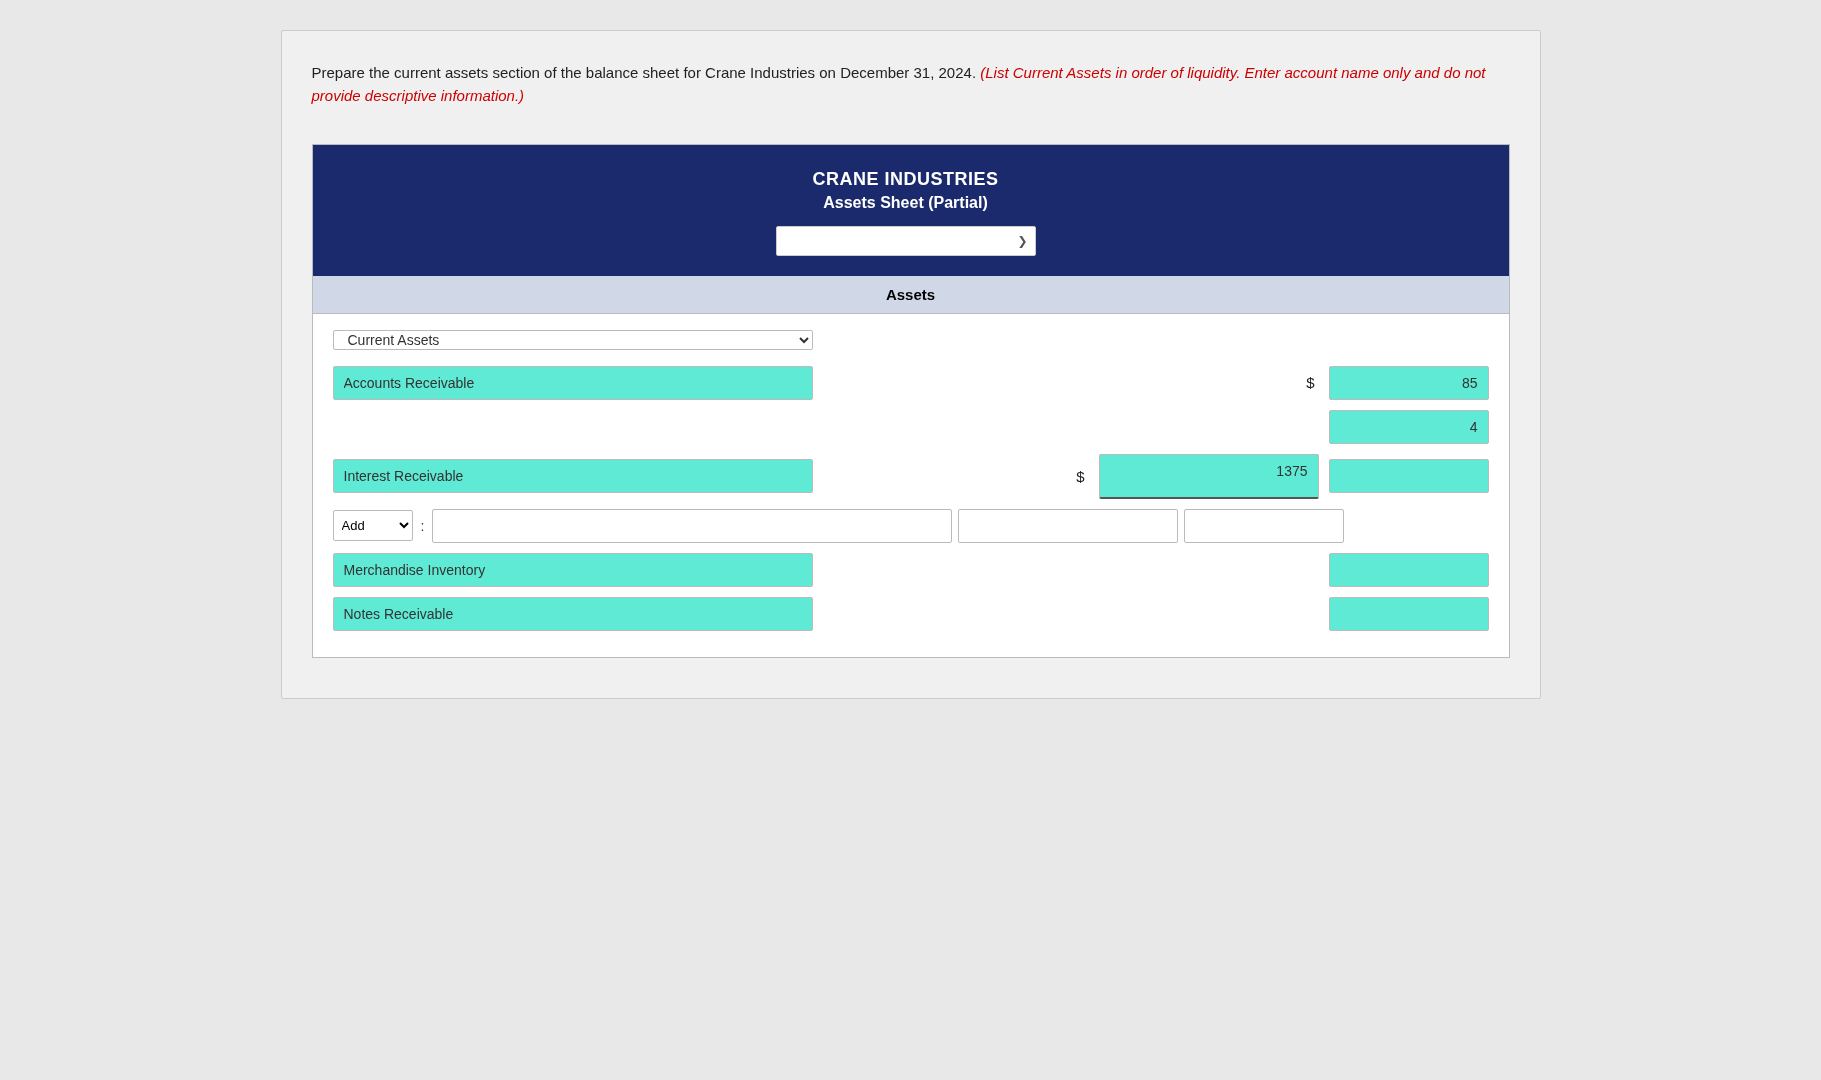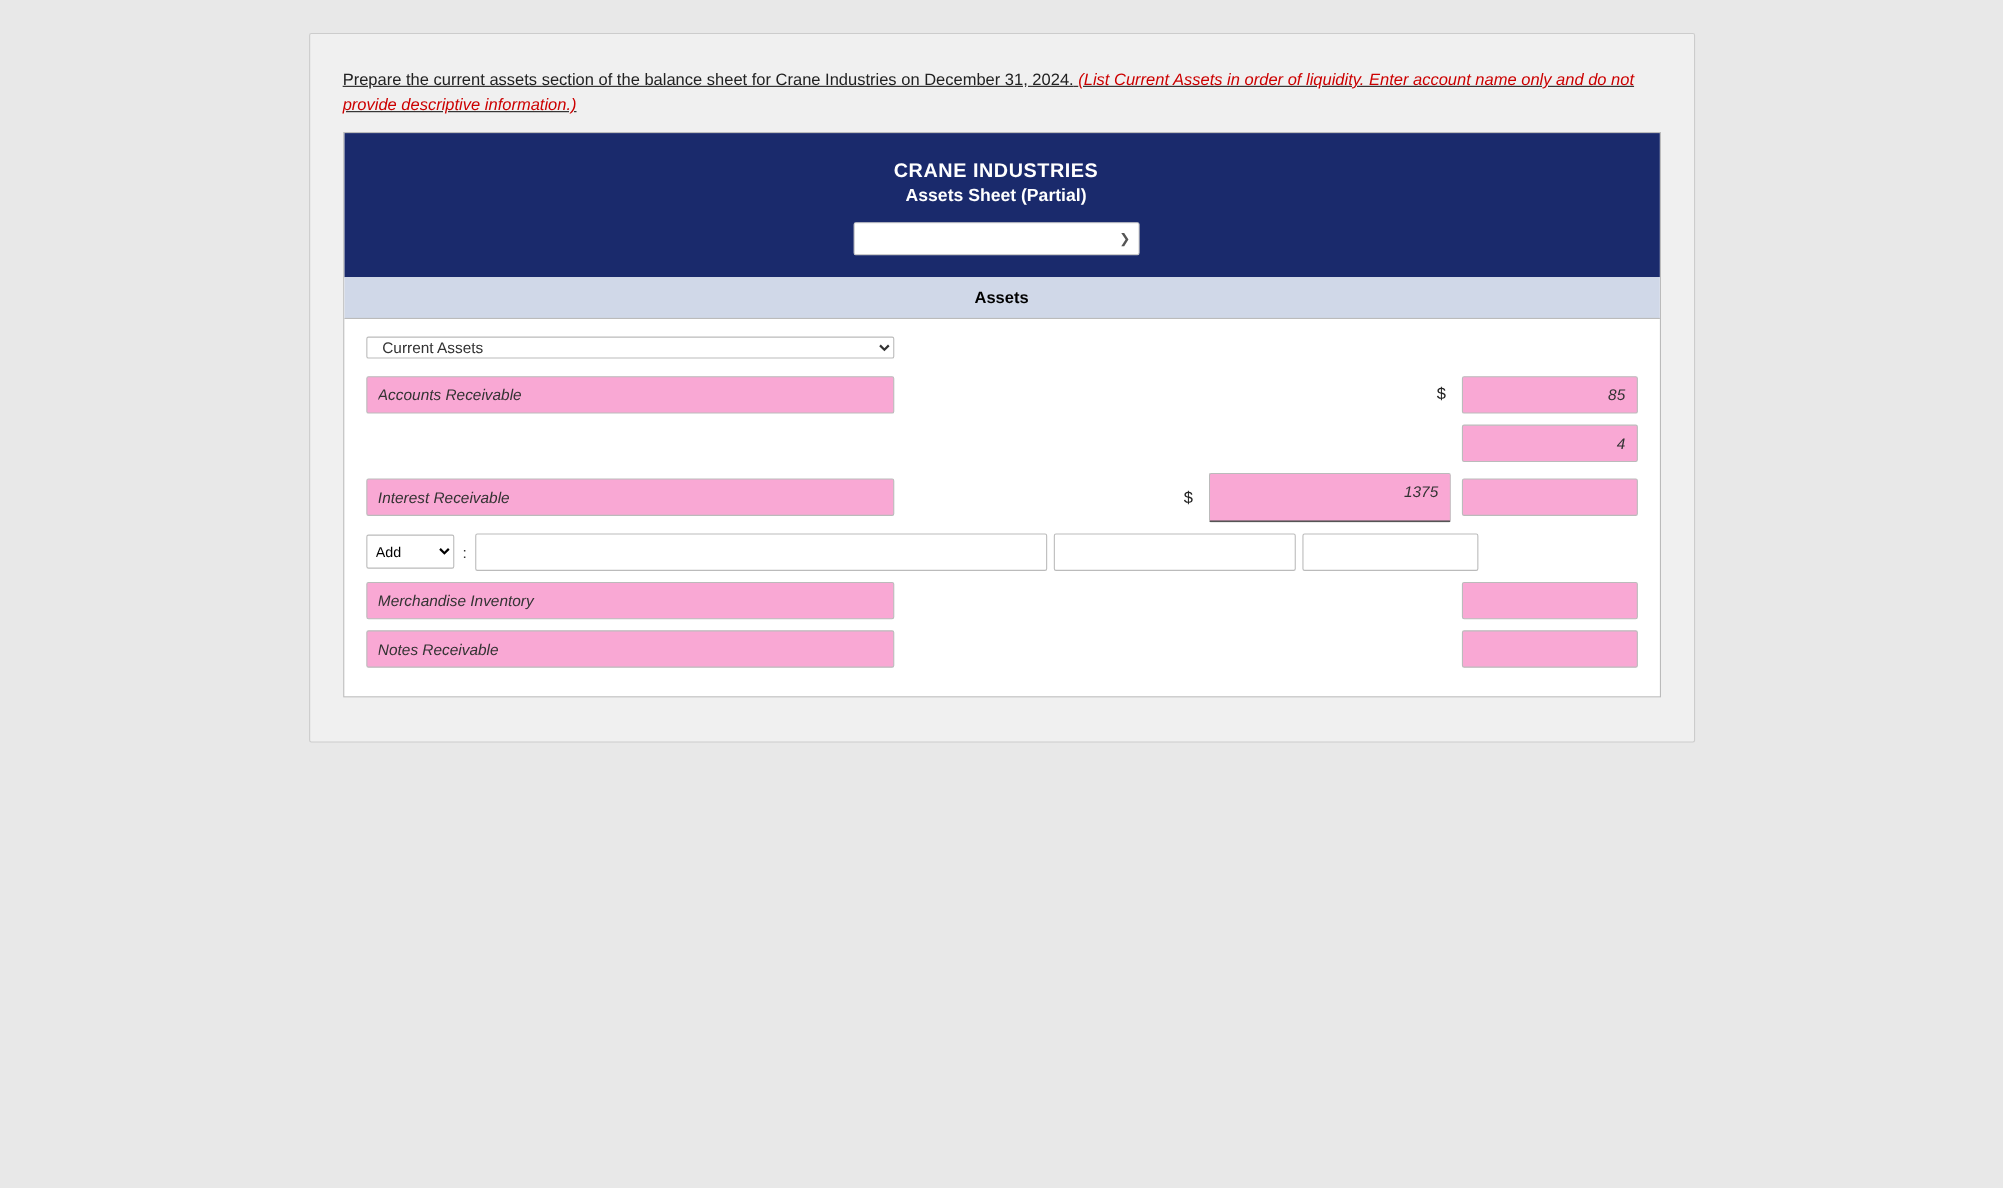--- a/index.html
+++ b/index.html
@@ -15,23 +15,22 @@
     .page-container {
       background: #f0f0f0;
       border: 1px solid #ccc;
       width: 1260px;
       padding: 30px 30px 40px 30px;
       border-radius: 2px;
     }
     .instructions {
       font-size: 15px;
       color: #222;
-      margin-bottom: 12px;
+      margin-bottom: 36px;
       line-height: 1.55;
-      text-decoration: underline;
     }
     .instructions em {
       color: #cc0000;
       font-style: italic;
     }
     .balance-sheet-wrapper {
       background: #fff;
       border: 1px solid #bbb;
       overflow: hidden;
     }
@@ -94,27 +93,26 @@
     .bs-body {
       padding: 16px 20px;
     }
     .row {
       display: flex;
       align-items: center;
       margin-bottom: 10px;
       gap: 10px;
     }
     .field-input {
-      background: #f9a8d4;
-      border: 1px solid #bbb;
-      padding: 8px 10px;
-      font-size: 14px;
-      color: #333;
-      border-radius: 2px;
-      font-style: italic;
+      background: #5eead4;
+      border: 1px solid #bbb;
+      padding: 8px 10px;
+      font-size: 14px;
+      color: #333;
+      border-radius: 2px;
     }
     .account-name-field {
       width: 480px;
     }
     .dollar-sign {
       font-size: 15px;
       color: #222;
       margin: 0 4px;
     }
     .amount-mid {

